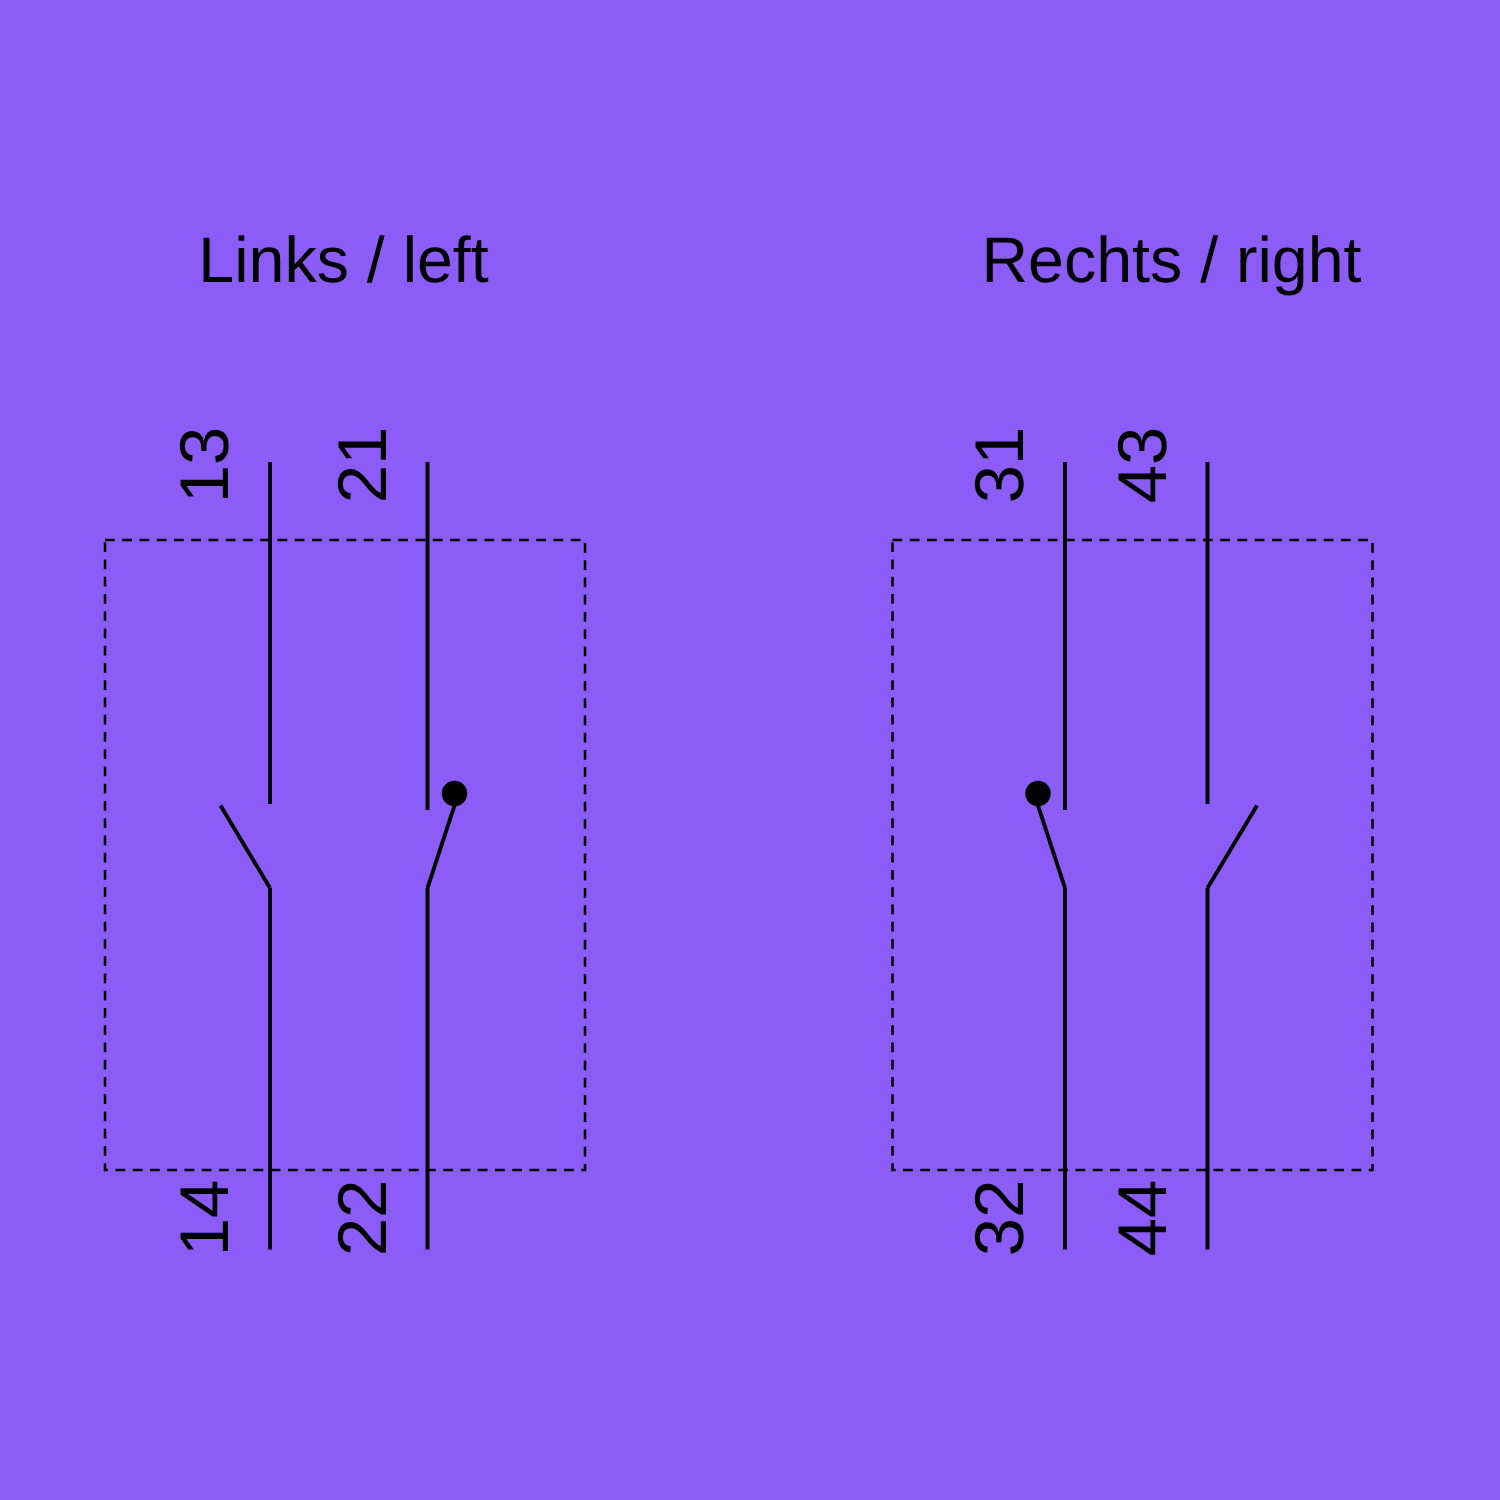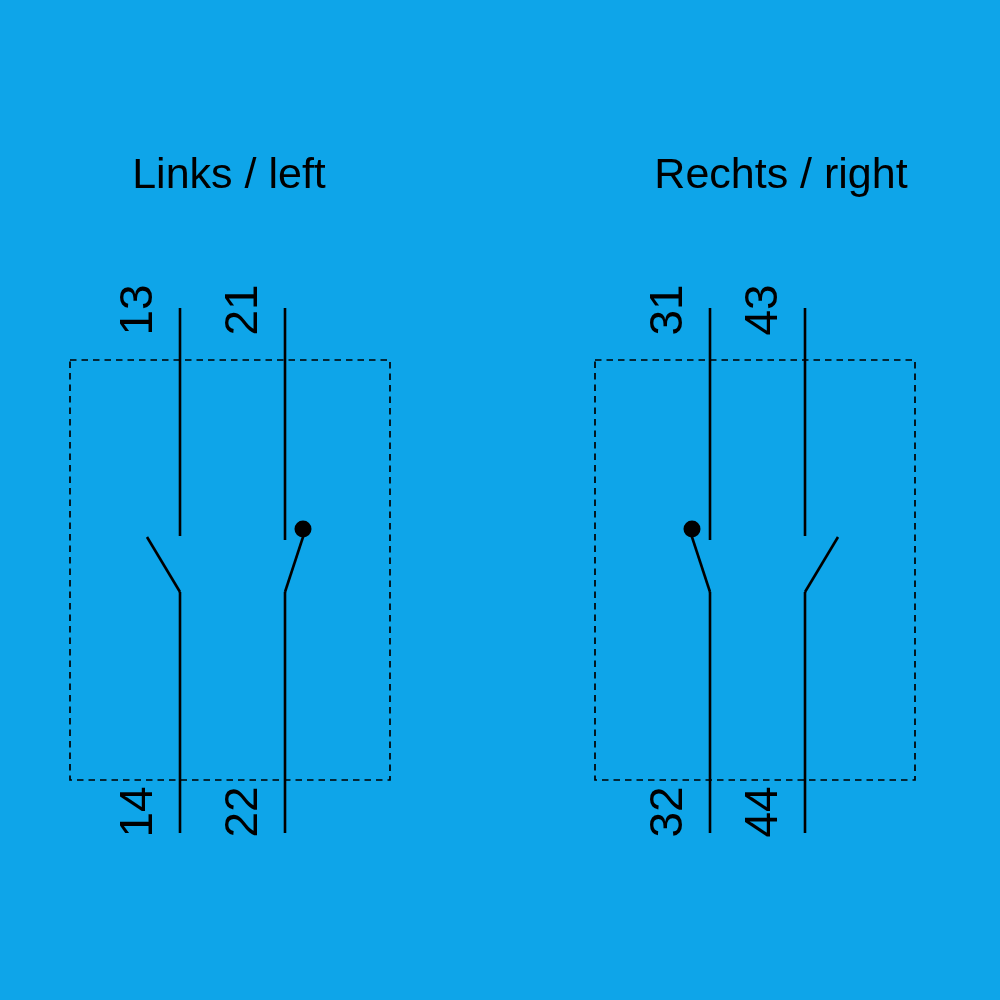--- a/index.html
+++ b/index.html
@@ -4,21 +4,21 @@
 <style>
   html, body {
     margin: 0;
     padding: 0;
     background: #ffffff;
   }
   .page {
     position: relative;
     width: 1000px;
     height: 1000px;
-    background: #0ea5e9;
+    background: #8b5cf6;
     font-family: "Liberation Sans", sans-serif;
     overflow: hidden;
   }
   svg text {
     fill: #000000;
     font-family: "Liberation Sans", sans-serif;
   }
   .title {
     font-size: 43px;
     text-anchor: middle;

